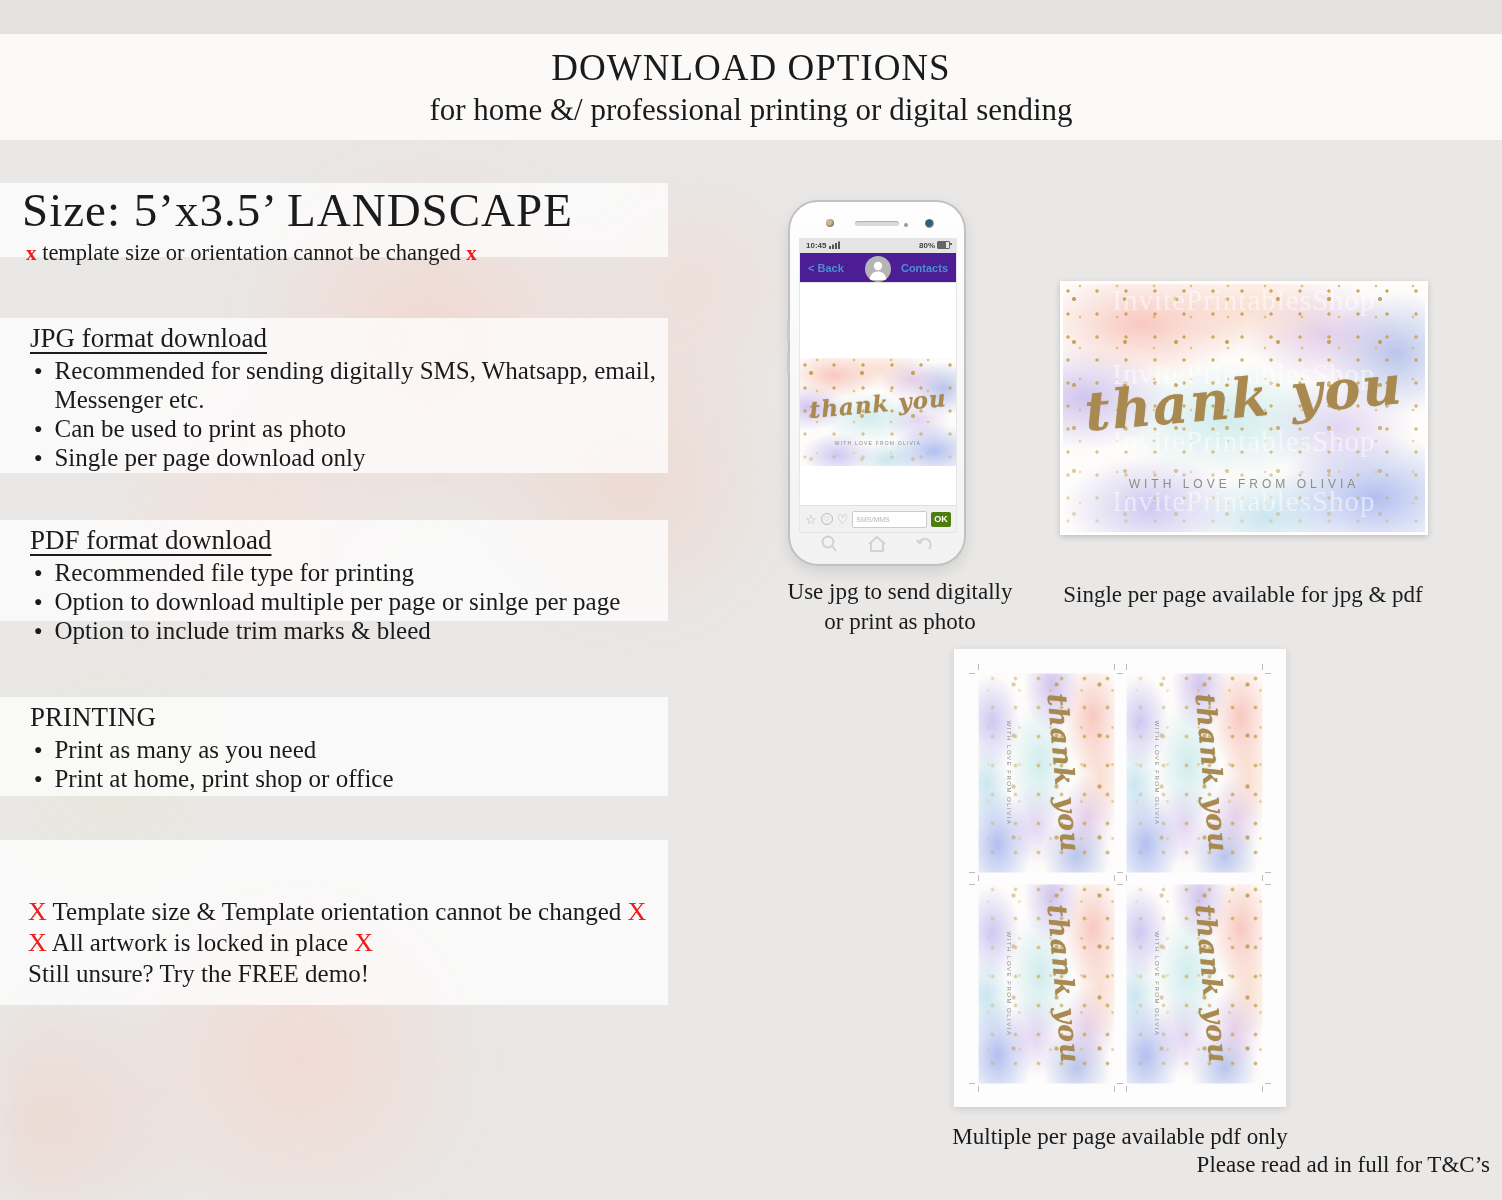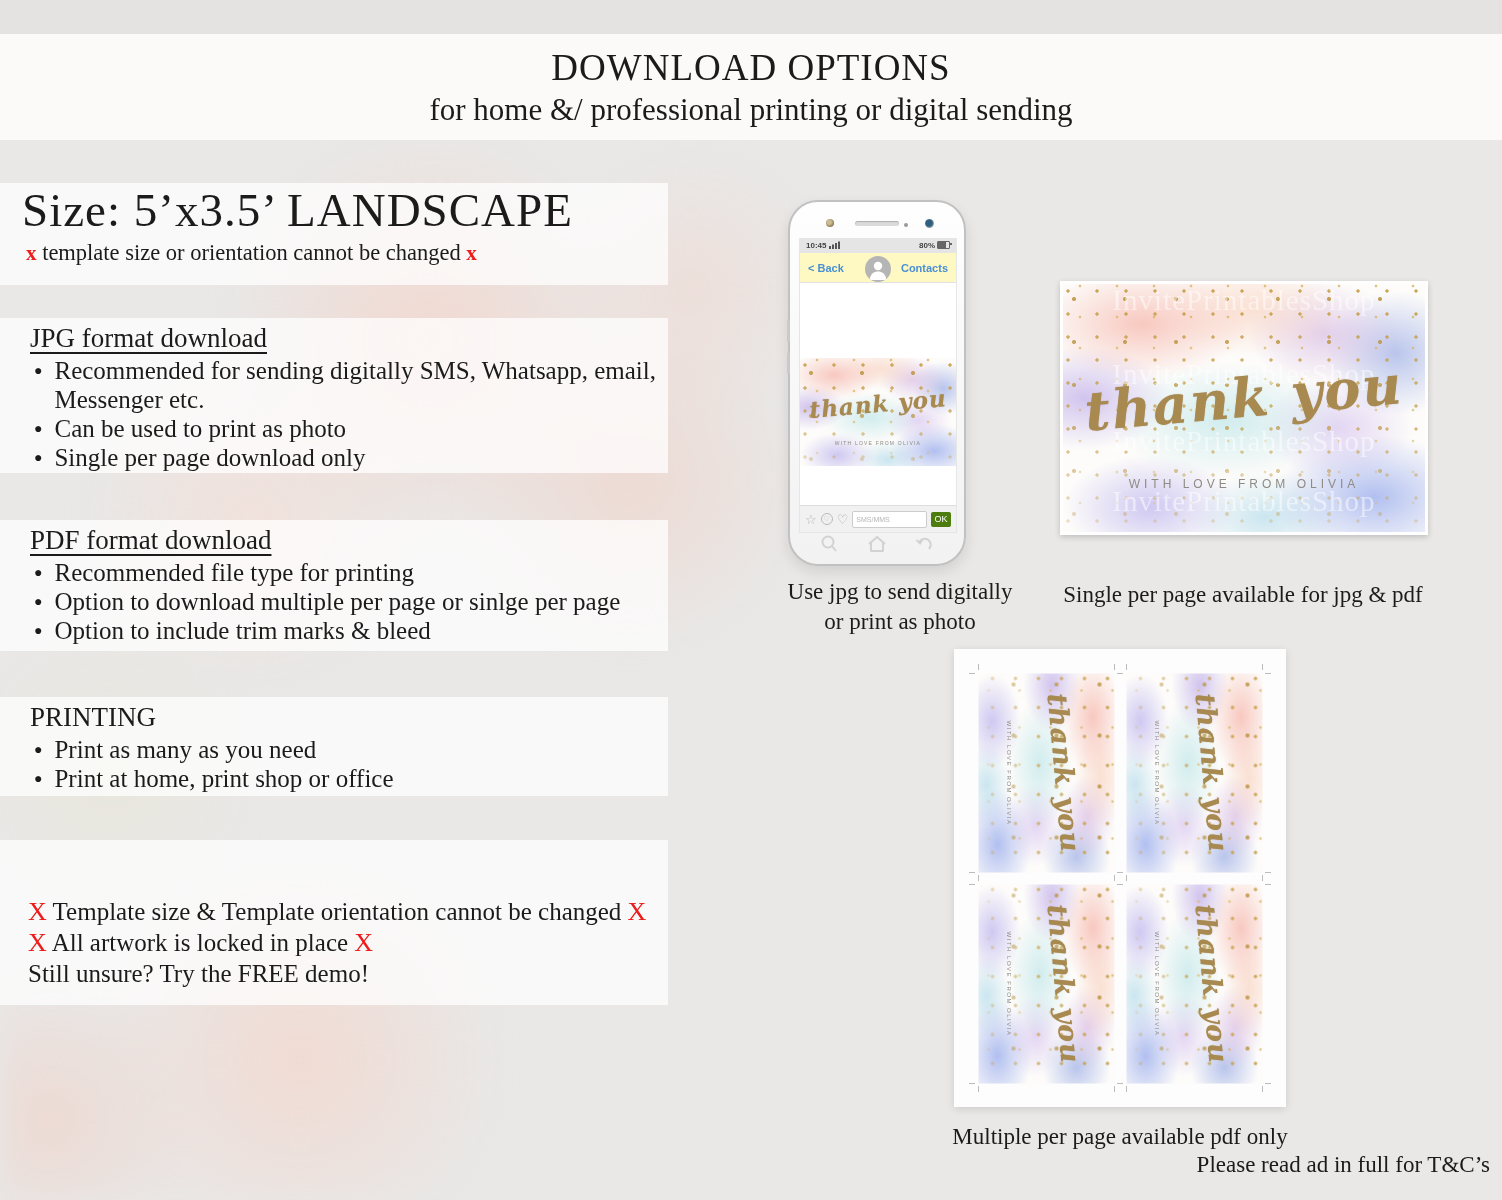--- a/index.html
+++ b/index.html
@@ -22,23 +22,23 @@
       radial-gradient(circle 220px at 50px 1120px, rgba(238,212,203,0.7), transparent 70%),
       radial-gradient(circle 200px at 690px 290px, rgba(241,217,209,0.6), transparent 70%);
   }
   .topstrip{position:absolute;left:0;top:0;width:100%;height:34px;background:#e4e3e2;z-index:2;}
   .headband{position:absolute;left:0;top:34px;width:100%;height:106px;background:#fbfaf9;z-index:2;}
   .h-title{position:absolute;left:0;top:46px;width:100%;text-align:center;font-size:37px;letter-spacing:1px;z-index:3;}
   .h-sub{position:absolute;left:0;top:92px;width:100%;text-align:center;font-size:31px;z-index:3;}
 
   
   .band{position:absolute;left:0;width:668px;background:rgba(255,255,255,0.74);z-index:2;box-sizing:border-box;}
-  .band-size{top:183px;height:102px;}
+  .band-size{top:183px;height:74px;}
   .band-jpg{top:318px;height:155px;}
-  .band-pdf{top:520px;height:131px;}
+  .band-pdf{top:520px;height:101px;}
   .band-print{top:697px;height:99px;}
   .band-cannot{top:840px;height:165px;}
 
   .size-title{position:absolute;left:22px;top:0px;font-size:47px;letter-spacing:1px;}
   .size-note{position:absolute;left:26px;top:57px;font-size:22.5px;text-align:center;}
   .xr{color:#ee1c1c;}
   .xr.small{font-weight:bold;font-size:21px;}
 
   .sec-title{position:absolute;left:30px;top:5px;font-size:27px;}
   .sec-title.u{text-decoration:underline;text-underline-offset:5px;}
@@ -114,39 +114,39 @@
     border:1px solid #e6e6e6;box-sizing:border-box;overflow:hidden;}
   .sbar{position:absolute;left:0;top:0;width:100%;height:14px;background:#e5e5e5;
     font-family:"Liberation Sans",sans-serif;font-size:8px;color:#444;}
   .sbar .t{position:absolute;left:6px;top:2px;font-weight:bold;}
   .sbar .b{position:absolute;right:6px;top:2px;font-weight:bold;}
   .sig{display:inline-block;vertical-align:-1px;}
   .batt{display:inline-block;width:11px;height:6px;border:1px solid #666;border-radius:1px;
     position:relative;vertical-align:-1px;margin-left:2px;}
   .batt::before{content:'';position:absolute;left:0;top:0;bottom:0;width:70%;background:#666;}
   .batt::after{content:'';position:absolute;right:-3px;top:1px;width:2px;height:2px;background:#666;}
-  .navr{position:absolute;left:0;top:14px;width:100%;height:29px;background:#fef9c3;
+  .navr{position:absolute;left:0;top:14px;width:100%;height:29px;background:#4c1d95;
     border-bottom:1px solid #e2e2e2;font-family:"Liberation Sans",sans-serif;}
   .navr .back{position:absolute;left:8px;top:9px;font-size:11px;color:#4a8fd4;font-weight:bold;}
   .navr .contacts{position:absolute;right:8px;top:9px;font-size:11px;color:#4a8fd4;font-weight:bold;}
   .avatar{position:absolute;left:50%;top:3px;transform:translateX(-50%);width:26px;height:26px;
     border-radius:50%;background:#b5b5b5;overflow:hidden;}
   .minicard{position:absolute;left:0px;top:119px;width:156px;height:108px;}
   .minicard .tyscript{top:30%;font-size:23px;letter-spacing:1px;}
   .minicard .tysub{top:76%;font-size:5px;letter-spacing:1.2px;}
   .inrow{position:absolute;left:0;bottom:0;width:100%;height:27px;background:#f1f1f1;
     border-top:1px solid #ddd;display:flex;align-items:center;padding:0 5px;gap:4px;box-sizing:border-box;
     font-family:"Liberation Sans",sans-serif;}
   .gico{color:#b3b3b3;font-size:13px;line-height:1;}
   .hc{width:12px;height:12px;border:1px solid #bbb;border-radius:50%;display:flex;align-items:center;
     justify-content:center;font-size:7px;color:#bbb;box-sizing:border-box;}
   .smsfield{flex:1;height:15px;background:#fff;border:1px solid #ccc;border-radius:2px;
     font-size:7px;color:#b5b5b5;display:flex;align-items:center;padding-left:3px;}
   .okbtn{width:20px;height:15px;background:#4d7c0f;border-radius:2px;color:#fff;font-size:9px;
-    font-weight:normal;display:flex;align-items:center;justify-content:center;}
+    font-weight:bold;display:flex;align-items:center;justify-content:center;}
   .softrow{position:absolute;left:0;bottom:6px;width:100%;height:26px;}
   .softrow svg{position:absolute;top:2px;}
   .soft-search{left:30px;} .soft-home{left:50%;transform:translateX(-50%);} .soft-back{right:30px;}
   .nub{position:absolute;left:-3px;width:3px;height:22px;border-radius:2px;background:#c9c9c9;}
   .nub1{top:118px;} .nub2{top:150px;}
 
   
   .sheet{position:absolute;left:954px;top:649px;width:332px;height:458px;background:#fdfdfd;z-index:3;
     box-shadow:0 2px 8px rgba(0,0,0,0.12);box-sizing:border-box;
     padding:24px;display:grid;grid-template-columns:repeat(2,136px);grid-template-rows:repeat(2,199px);

